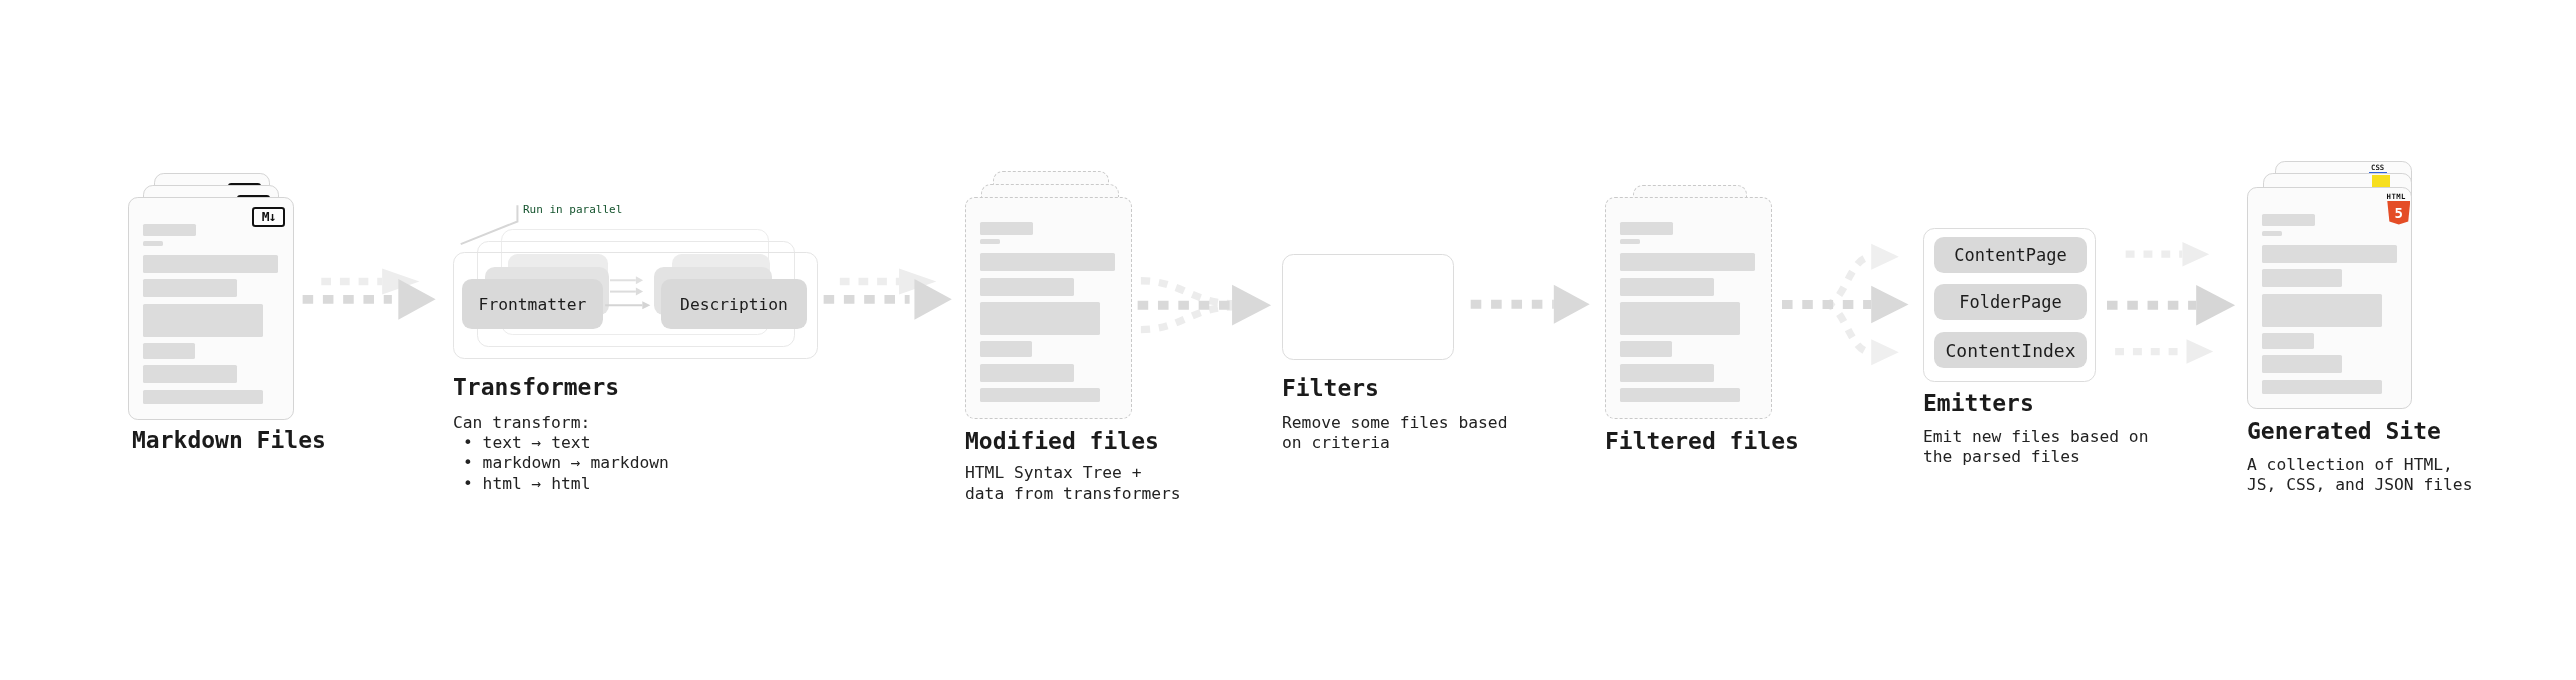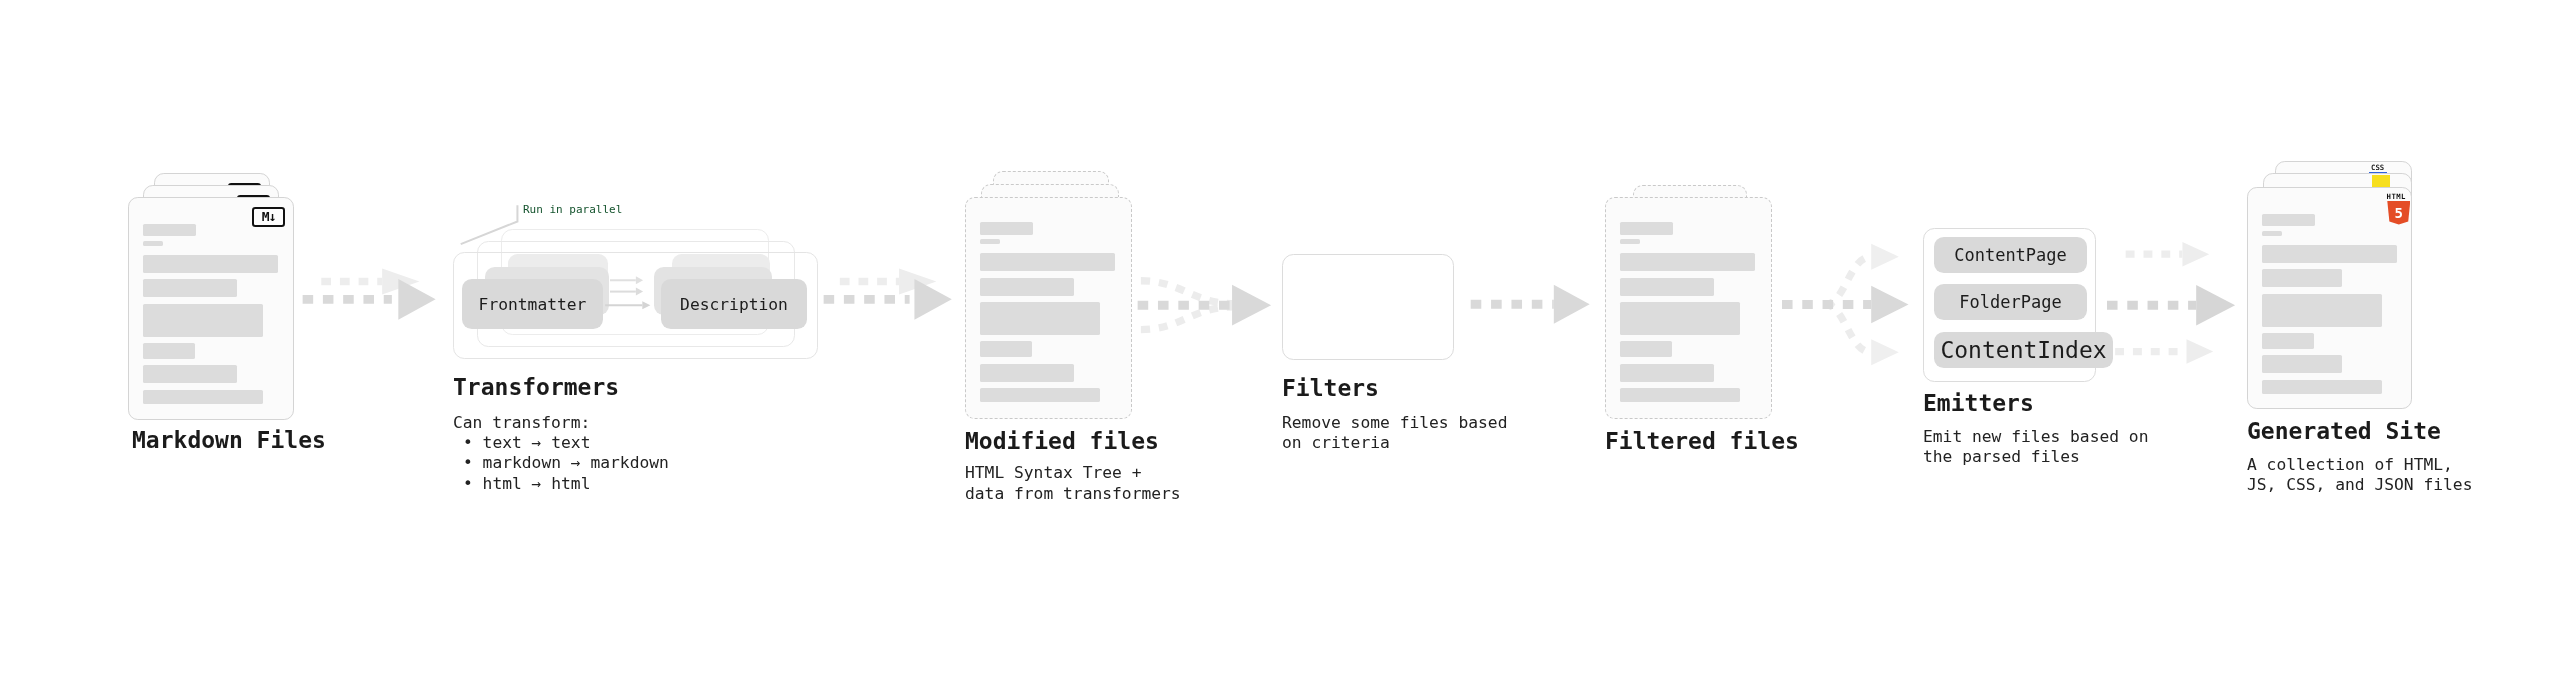--- a/index.html
+++ b/index.html
@@ -168,21 +168,21 @@
     <polygon points="112,7 112,39 146,23" fill="#efefef"></polygon>
     <path d="M55,82 C80,82 85,141 112,141" fill="none" stroke="#ececec" stroke-width="9" stroke-dasharray="11 11"></path>
     <polygon points="112,125 112,157 146,141" fill="#efefef"></polygon>
     <line x1="2" y1="82" x2="112" y2="82" stroke="#d9d9d9" stroke-width="11" stroke-dasharray="13 12"></line>
     <polygon points="112,59 112,105 158,82" fill="#d9d9d9"></polygon>
   </svg>
 
   <div class="panel" style="left:1923px;top:228px;width:173px;height:154px;"></div>
   <div class="pill" style="left:1934px;top:237px;width:153px;height:36px;font-size:17px;">ContentPage</div>
   <div class="pill" style="left:1934px;top:284px;width:153px;height:36px;font-size:17px;">FolderPage</div>
-  <div class="pill" style="left:1934px;top:332px;width:179px;height:36px;font-size:23px;">ContentIndex</div>
+  <div class="pill" style="left:1934px;top:332px;width:153px;height:36px;font-size:18px;">ContentIndex</div>
   <div class="title" style="left:1923px;top:391px;">Emitters</div>
   <div class="sub" style="left:1923px;top:427px;">Emit new files based on</div>
   <div class="sub" style="left:1923px;top:447px;">the parsed files</div>
 
   <svg style="left:2105px;top:238px;" width="137" height="133" viewBox="0 0 168 164">
     <line x1="25" y1="20" x2="95" y2="20" stroke="#ededed" stroke-width="9" stroke-dasharray="11 11"></line>
     <polygon points="95,5 95,35 128,20" fill="#ededed"></polygon>
     <line x1="2" y1="83" x2="112" y2="83" stroke="#d6d6d6" stroke-width="11" stroke-dasharray="13 12"></line>
     <polygon points="112,58 112,108 160,83" fill="#d6d6d6"></polygon>
     <line x1="12" y1="140" x2="100" y2="140" stroke="#ededed" stroke-width="9" stroke-dasharray="11 11"></line>

